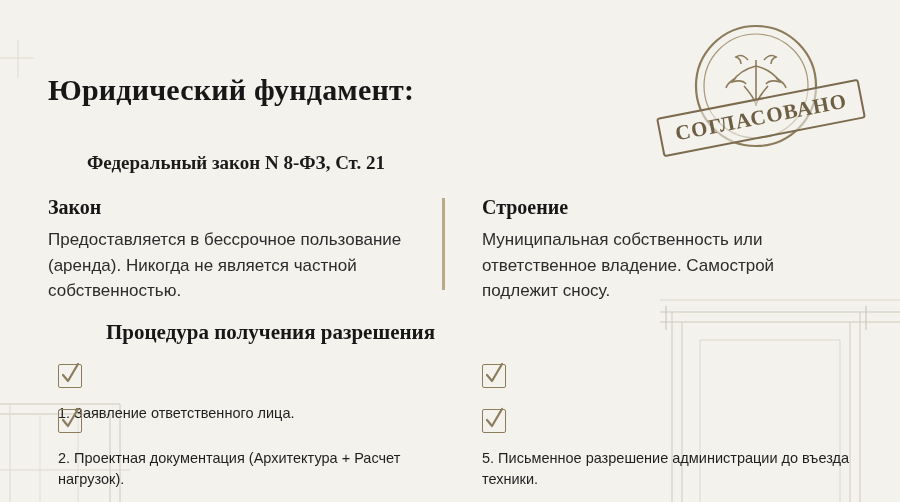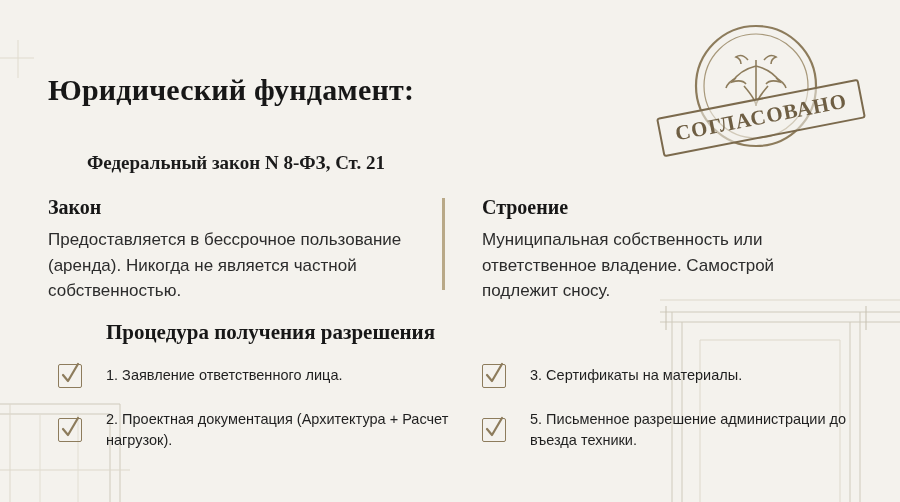--- a/index.html
+++ b/index.html
@@ -91,22 +91,23 @@
     font-family: "Liberation Serif", serif;
     font-weight: bold;
     font-size: 21px;
     color: #171717;
     margin-left: 48px;
   }
 
   .checklist {
     position: absolute;
     display: flex;
-    align-items: center;
-    gap: 24px;
+    align-items: flex-start;
+    gap: 14px;
+    flex-direction: column;
   }
   .ck-1 { left: 58px;  top: 363px; width: 400px; }
   .ck-2 { left: 58px;  top: 408px; width: 400px; }
   .ck-3 { left: 482px; top: 363px; width: 390px; }
   .ck-4 { left: 482px; top: 408px; width: 390px; }
 
   .checkbox {
     flex: 0 0 auto;
     width: 22px;
     height: 22px;
@@ -220,21 +221,20 @@
     </span>
     <span class="ck-text">2. Проектная документация (Архитектура + Расчет нагрузок).</span>
   </div>
 
   <div class="checklist ck-3">
     <span class="checkbox">
       <svg width="20" height="26" viewBox="0 0 20 26" fill="none">
           <path d="M3 13 L8 19 L18 2" stroke="#8d7c5c" stroke-width="2.2" fill="none" stroke-linecap="round" stroke-linejoin="round"></path>
         </svg>
     </span>
-    <span class="ck-text">3. Сертификаты на материалы.</span>
   </div>
 
   <div class="checklist ck-4">
     <span class="checkbox">
       <svg width="20" height="26" viewBox="0 0 20 26" fill="none">
           <path d="M3 13 L8 19 L18 2" stroke="#8d7c5c" stroke-width="2.2" fill="none" stroke-linecap="round" stroke-linejoin="round"></path>
         </svg>
     </span>
     <span class="ck-text">5. Письменное разрешение администрации до въезда техники.</span>
   </div>

